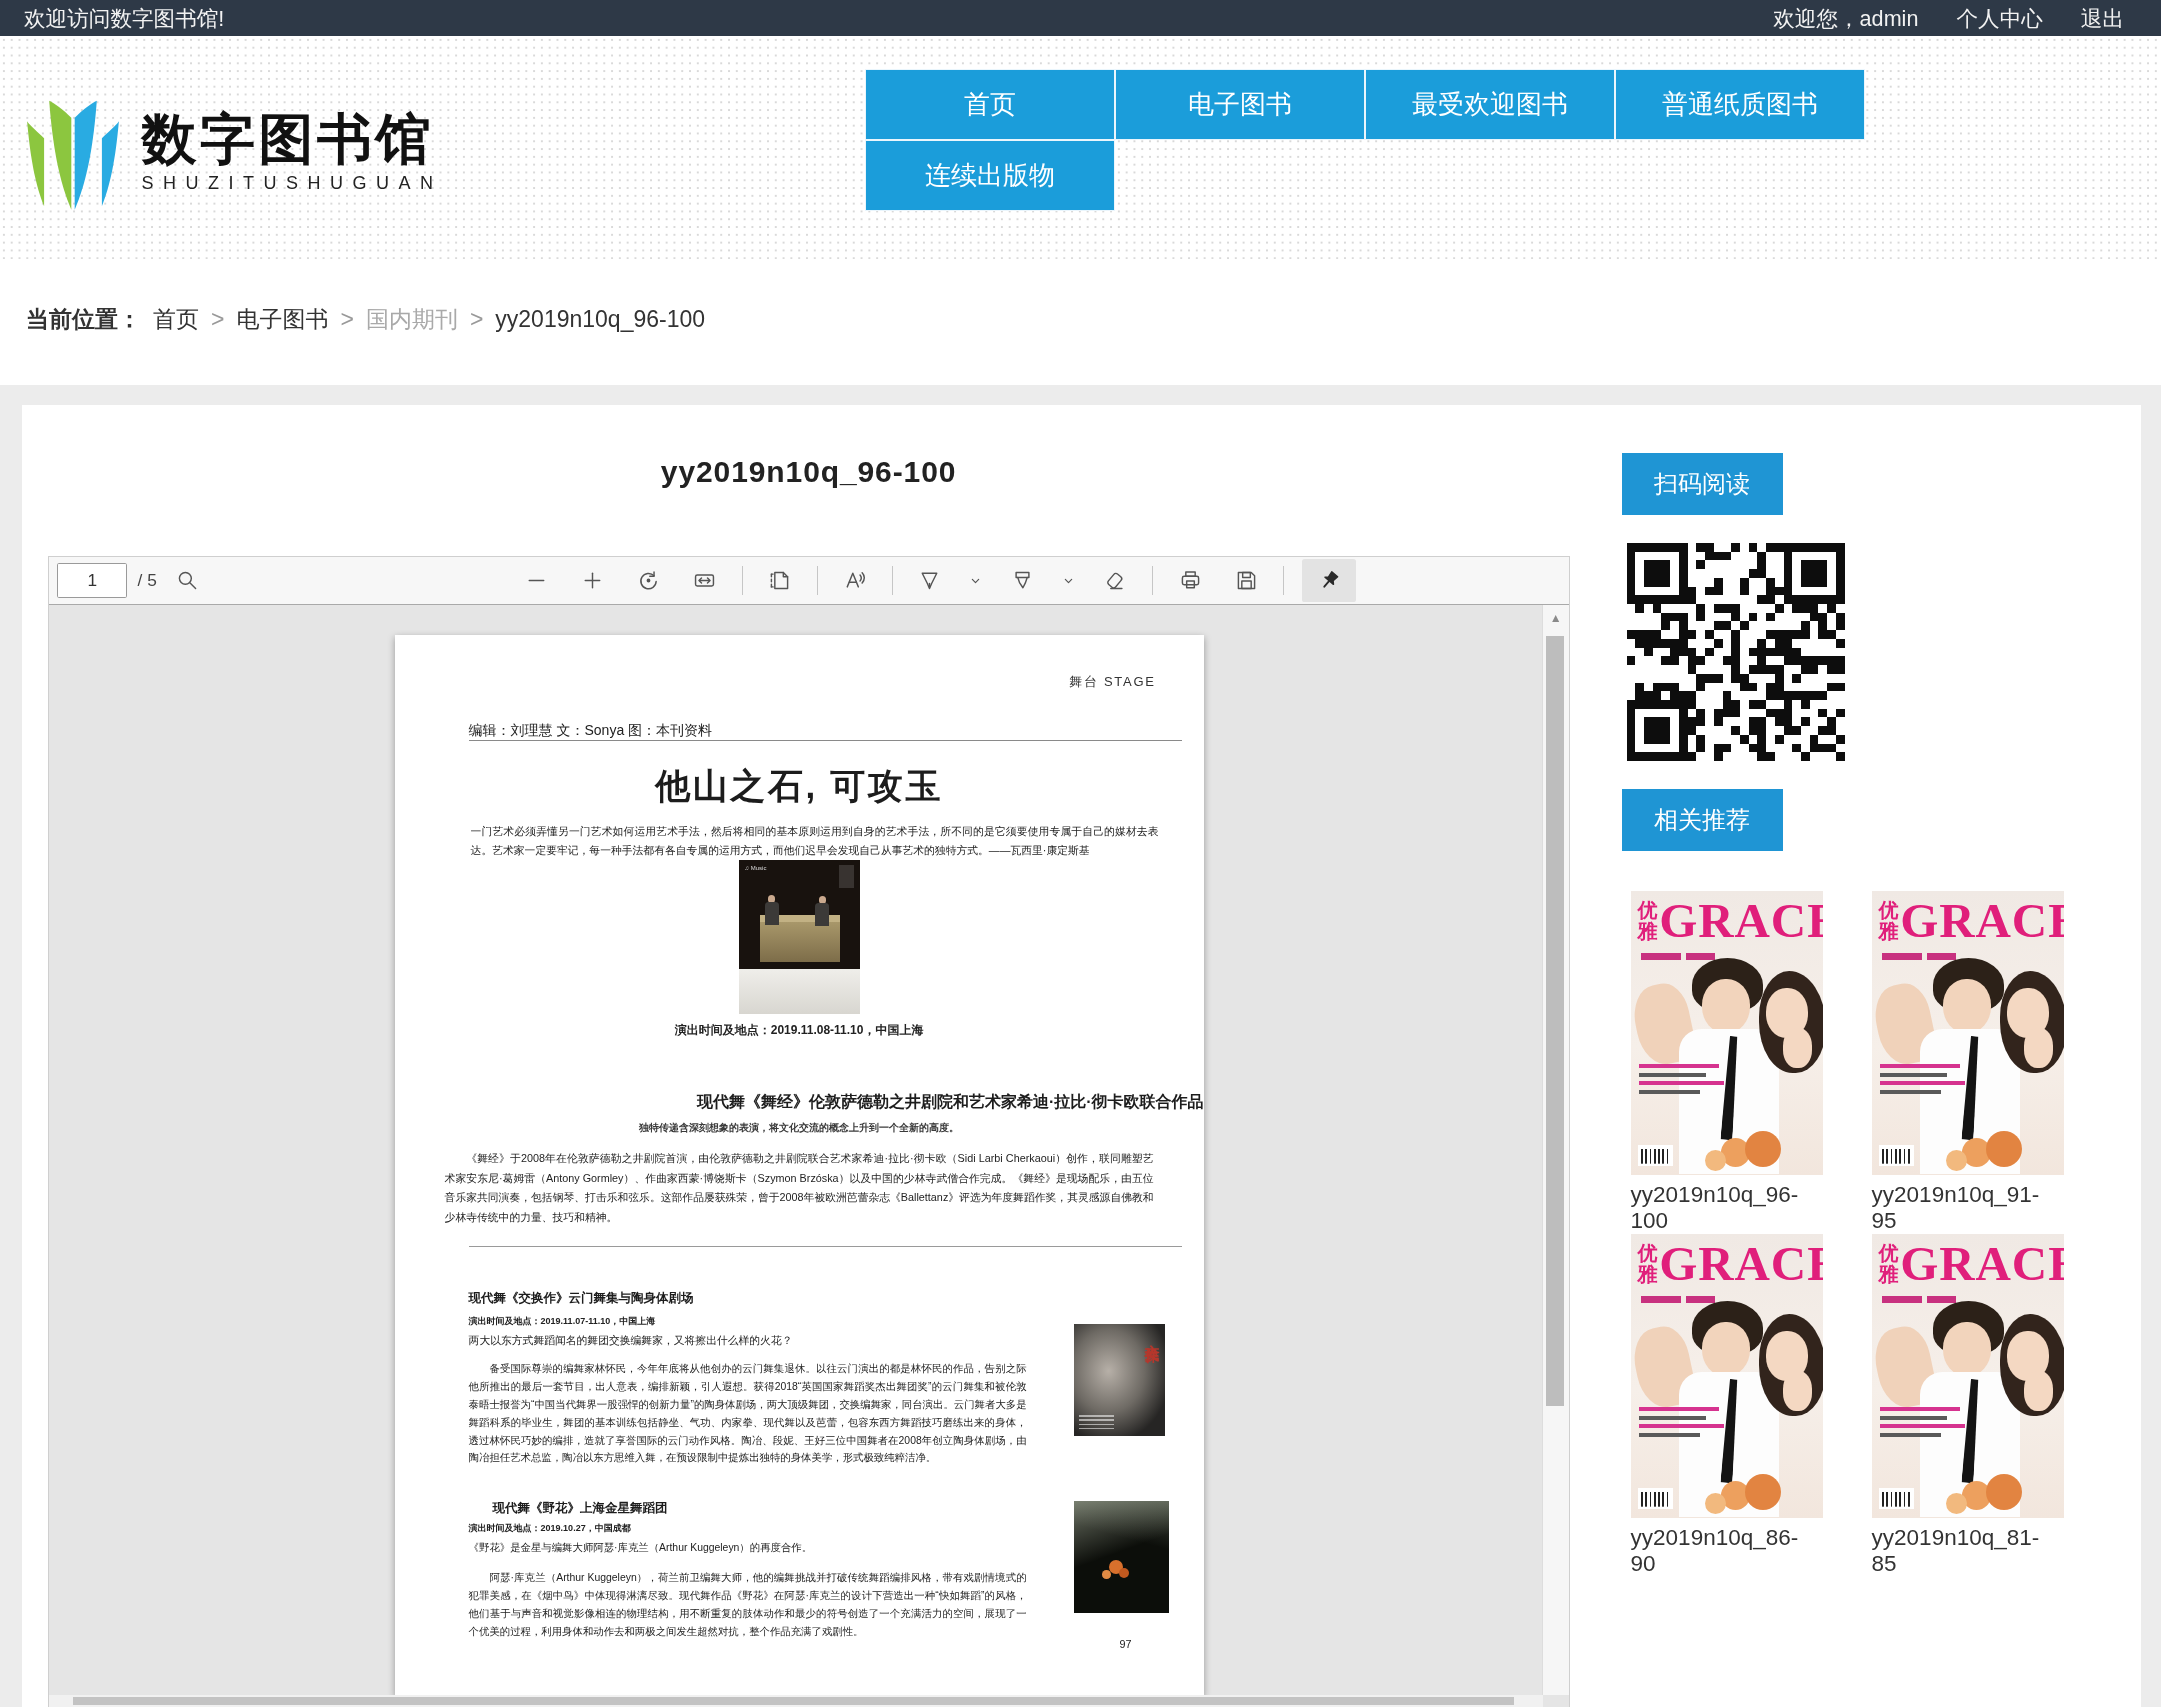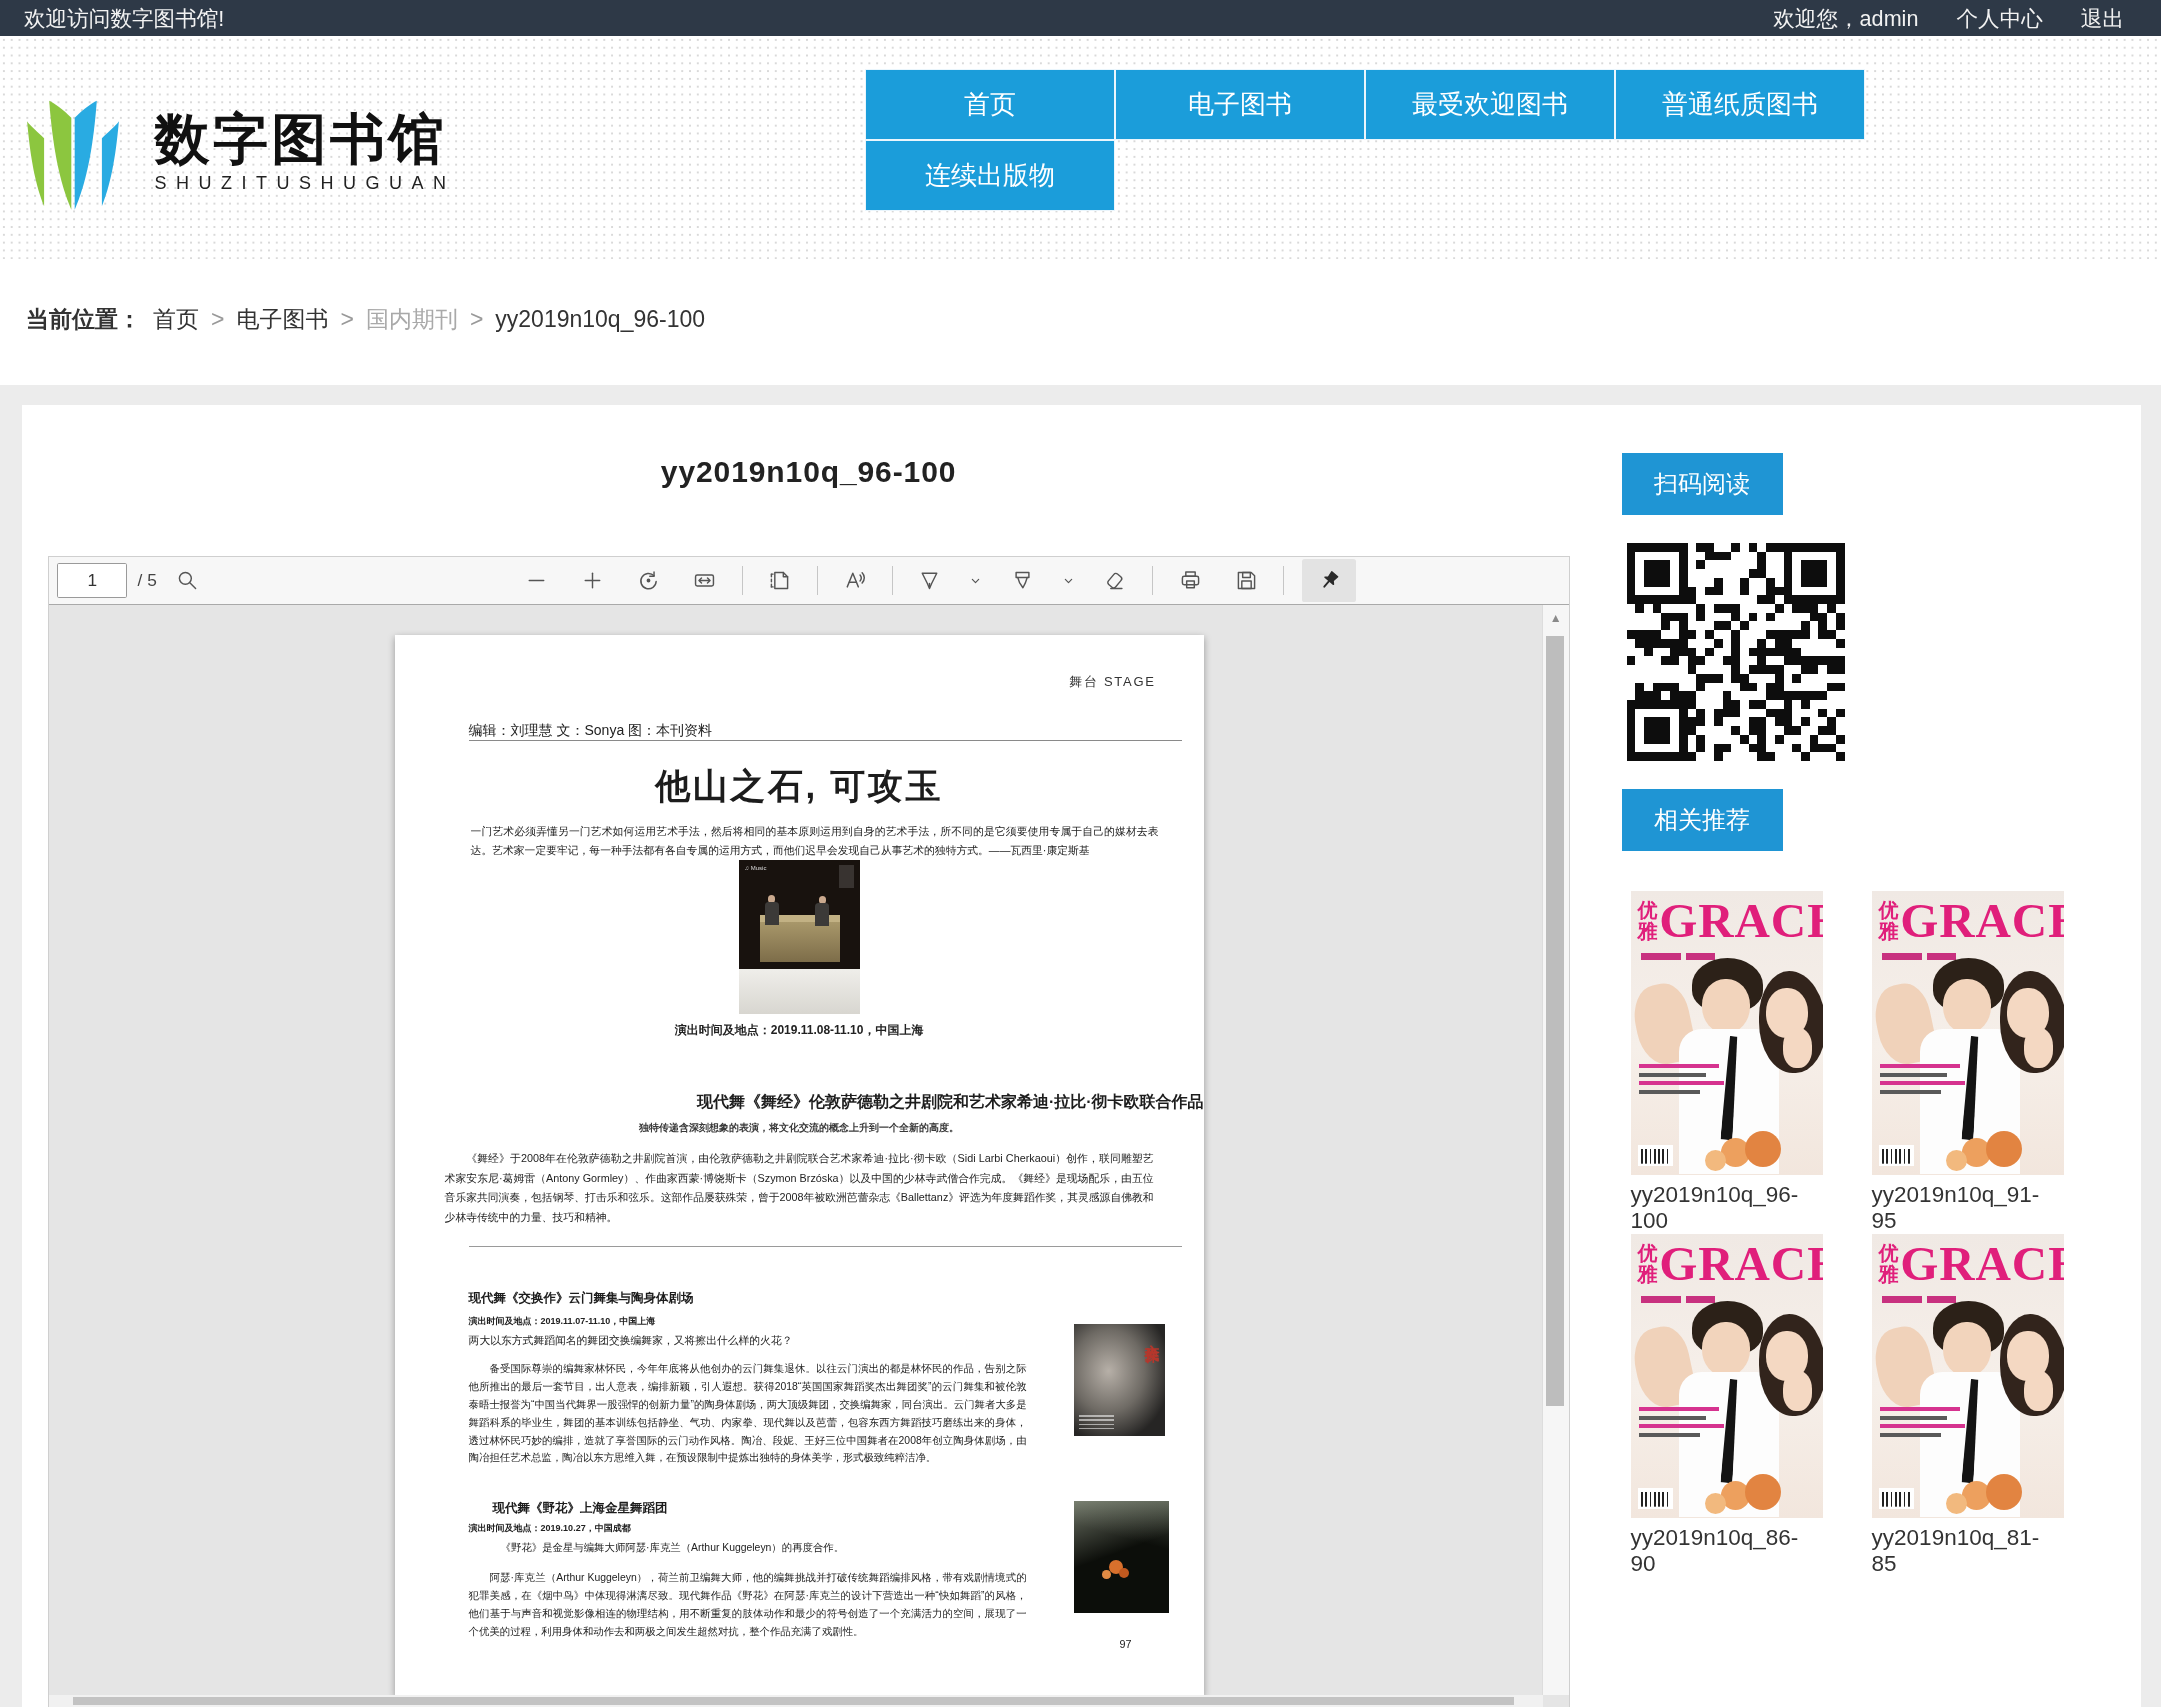--- a/index.html
+++ b/index.html
@@ -12,21 +12,21 @@
           display:flex;align-items:center;font-size:21.6px;}
   .topbar .welcome{margin-left:24px;}
   .topbar .spacer{flex:1;}
   .topbar a{color:#f2f2f2;text-decoration:none;margin-right:38px;cursor:pointer;}
 
   
   .header{left:0;top:36px;width:2162px;height:223px;background-color:#fff;
           background-image:radial-gradient(#d9d9d9 1px,transparent 1px);background-size:7.8px 7.8px;}
   .logo{left:21.6px;top:50px;display:flex;align-items:center;cursor:pointer;}
   .logo svg{width:102px;height:130px;}
-  .logo-text{margin-left:31px;}
+  .logo-text{margin-left:18px;}
   .logo-cn{font-size:55px;font-weight:bold;color:#111;letter-spacing:3.5px;line-height:1.05;}
   .logo-en{font-size:18px;color:#222;letter-spacing:9.5px;margin-top:5.2px;}
 
   .nav{left:865px;top:33px;width:1249px;}
   .nav-row{display:flex;}
   .nav-btn{width:248px;height:69px;background:#1b9dda;border:0.9px solid #eaf6fd;color:#fff;
            font-size:26px;display:flex;align-items:center;justify-content:center;cursor:pointer;}
 
   
   .crumbbar{left:0;top:259px;width:2162px;height:126px;background:#fff;}
@@ -88,21 +88,21 @@
   .pg-d2{top:680px;left:74px;font-size:9px;font-weight:bold;color:#222;}
   .pg-l2{top:699px;left:74px;font-size:10.8px;color:#222;}
   .pg-body2{top:725px;left:74px;width:558px;font-size:10.4px;line-height:1.72;text-align:justify;text-indent:2em;color:#222;}
   .poster2{left:679px;top:689px;width:91px;height:112px;
            background:radial-gradient(ellipse at 38% 42%, #b7b0a8 0%, #6e6a64 45%, #262524 78%);overflow:hidden;}
   .p2-title{position:absolute;right:3.5px;top:8.6px;writing-mode:vertical-rl;font-size:14.7px;font-weight:bold;color:#b5372c;letter-spacing:1.7px;}
   .p2-lines{position:absolute;left:5.2px;bottom:7px;width:35px;height:14px;
             background:repeating-linear-gradient(180deg,rgba(255,255,255,.55) 0 1.7px,transparent 1.7px 4.3px);}
   .pg-h3{top:865px;left:74px;font-size:12.5px;font-weight:bold;color:#1d1d1d;margin-left:24px;}
   .pg-d3{top:887px;left:74px;font-size:9px;font-weight:bold;color:#222;}
-  .pg-l3{top:906px;left:74px;width:558px;font-size:10.4px;color:#222;margin-left:32px;}
+  .pg-l3{top:906px;left:74px;width:558px;font-size:10.4px;color:#222;}
   .pg-body3{top:934px;left:74px;width:558px;font-size:10.4px;line-height:1.72;text-align:justify;text-indent:2em;color:#222;}
   .poster3{left:679px;top:866px;width:95px;height:112px;background:#0c0e0a;overflow:hidden;}
   .p3-beam{position:absolute;left:-17.3px;top:-8.6px;width:130px;height:104px;
            background:linear-gradient(160deg,rgba(225,235,210,.55),rgba(225,235,210,0) 55%),
                       linear-gradient(195deg,rgba(200,215,190,.35),rgba(200,215,190,0) 45%);}
   .p3-f{position:absolute;border-radius:50%;}
   .pg-num{top:1003px;left:725px;font-size:10.8px;color:#222;}
 
   
   .side-btn{width:161px;height:62px;background:#1f95d4;color:#fff;font-size:24px;

